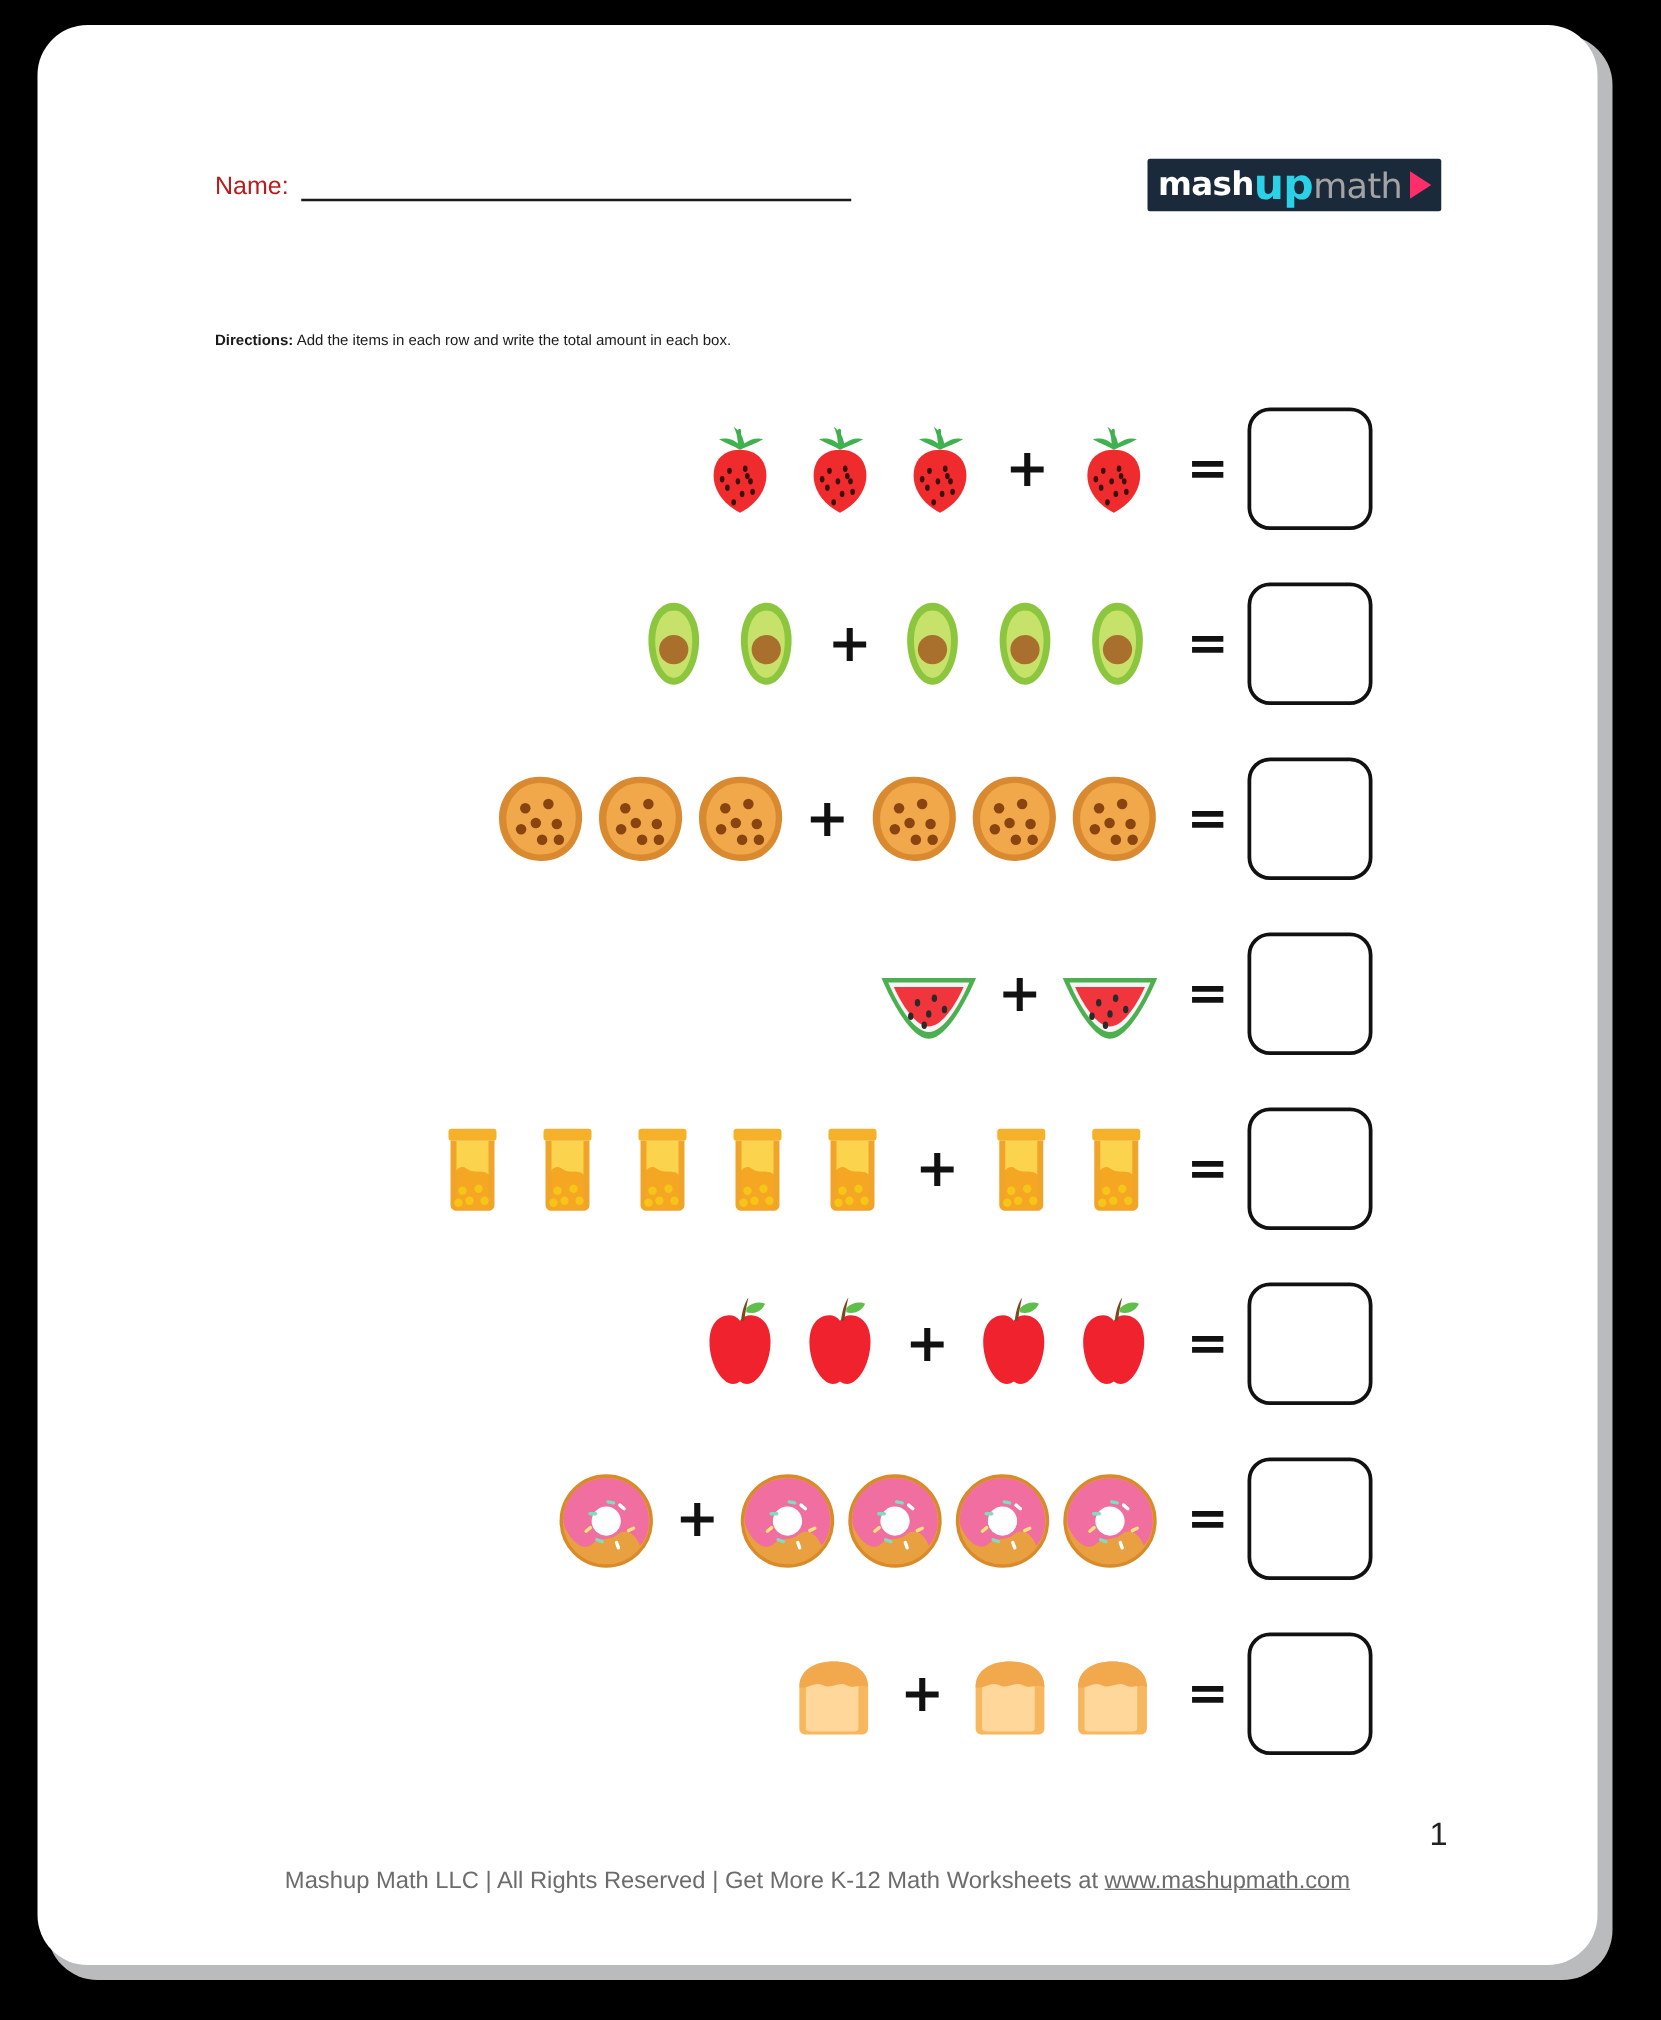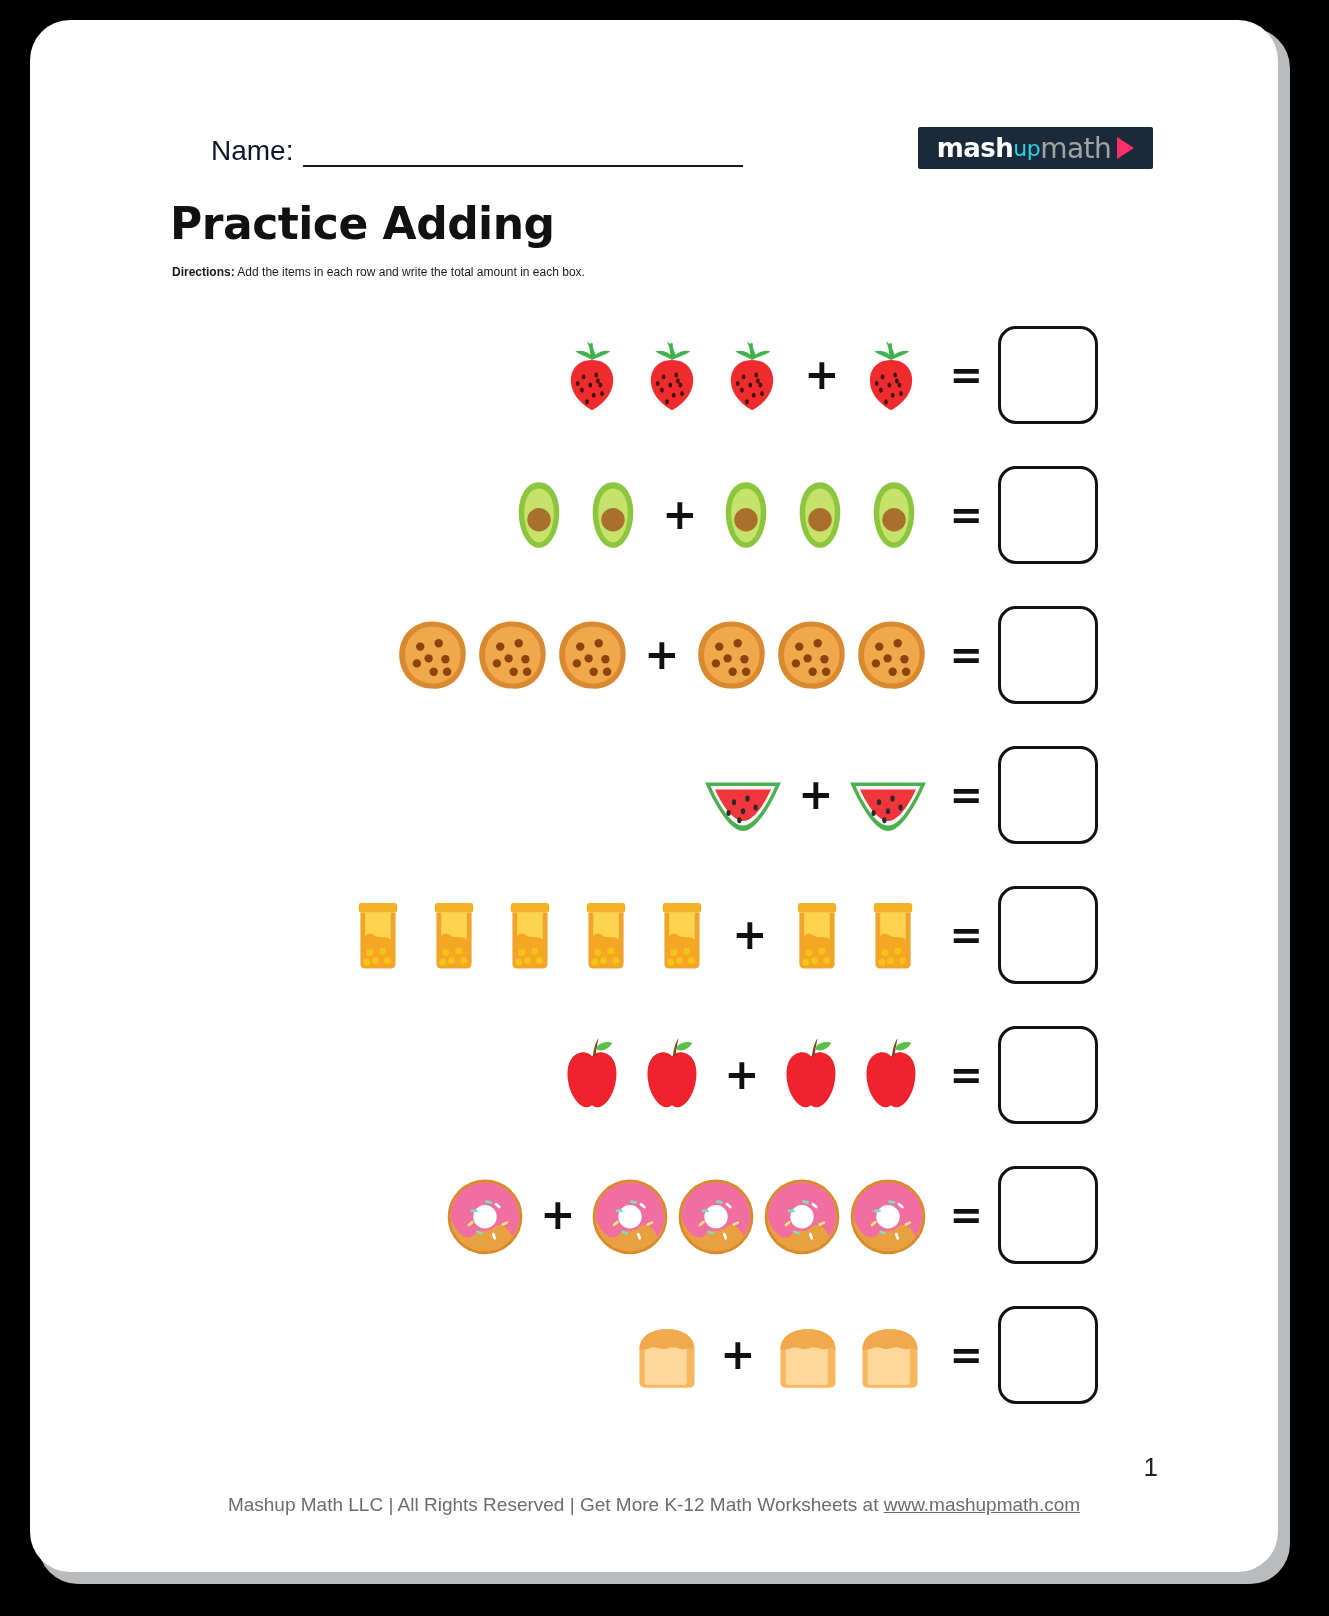--- a/index.html
+++ b/index.html
@@ -42,24 +42,23 @@
 
   
   .name-row {
     position: absolute;
     left: 142px;
     top: 115px;
     display: flex;
     align-items: flex-end;
   }
   .name-label {
-    font-size: 28px;
-    color: #0f172a;
+    font-size: 20px;
+    color: #b91c1c;
     font-family: "Liberation Sans", sans-serif;
-    margin-left: 39px;
   }
   .name-line {
     width: 440px;
     border-bottom: 2px solid #1a1a1a;
     margin-left: 10px;
     height: 24px;
   }
   .logo {
     position: absolute;
     right: 125px;
@@ -76,22 +75,22 @@
   .logo-mash {
     color: #ffffff;
     font-size: 26px;
     font-weight: bold;
     letter-spacing: -0.5px;
     font-family: "DejaVu Sans", sans-serif;
     text-align: center;
   }
   .logo-up {
     color: #2ad2e8;
-    font-size: 22px;
-    font-weight: normal;
+    font-size: 34px;
+    font-weight: bold;
     letter-spacing: -0.5px;
     font-family: "DejaVu Sans", sans-serif;
   }
   .logo-math {
     color: #a3a3a3;
     font-size: 28px;
     font-weight: normal;
     letter-spacing: -0.5px;
     font-family: "DejaVu Sans", sans-serif;
   }
@@ -204,21 +203,20 @@
       <span class="name-line"></span>
     </div>
 
     <div class="logo">
       <span class="logo-mash">mash</span>
       <span class="logo-up">up</span>
       <span class="logo-math">math</span>
       <span class="logo-arrow"></span>
     </div>
 
-    <div class="title">Practice Adding</div>
 
     <div class="directions">
       <b>Directions:</b><span> Add the items in each row and write the total amount in each box.</span>
     </div>
 
     <div class="rows" id="rows">
         <div class="prob-row">
           <div class="group">
             <svg class="icon" width="84" height="84" viewBox="0 0 100 100" xmlns="http://www.w3.org/2000/svg">
               <path d="M50 92 C28 80 22 62 26 48 C30 36 40 32 50 32 C60 32 70 36 74 48 C78 62 72 80 50 92 Z" fill="#ef2b2d"></path>

